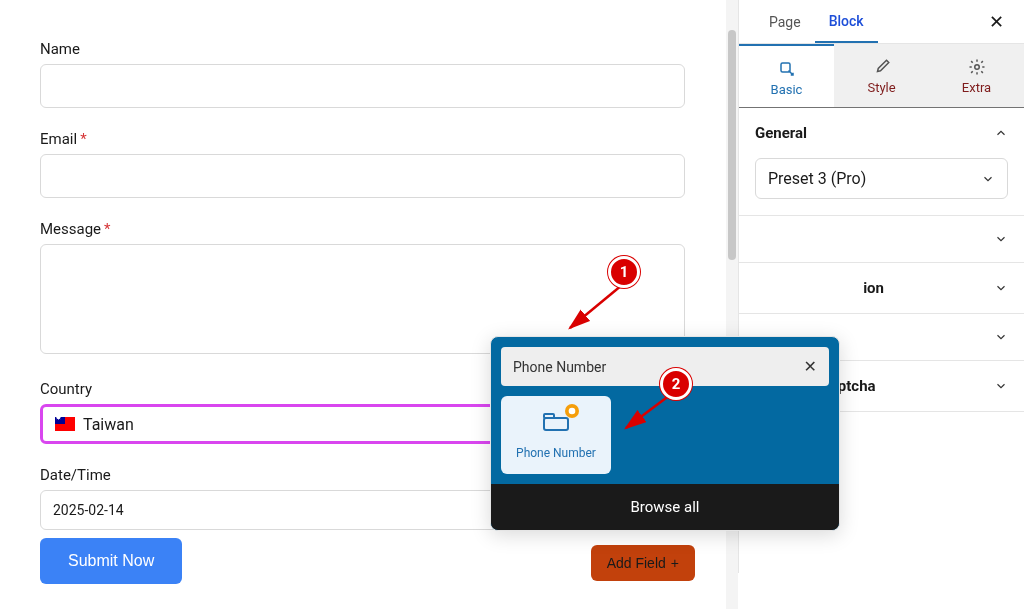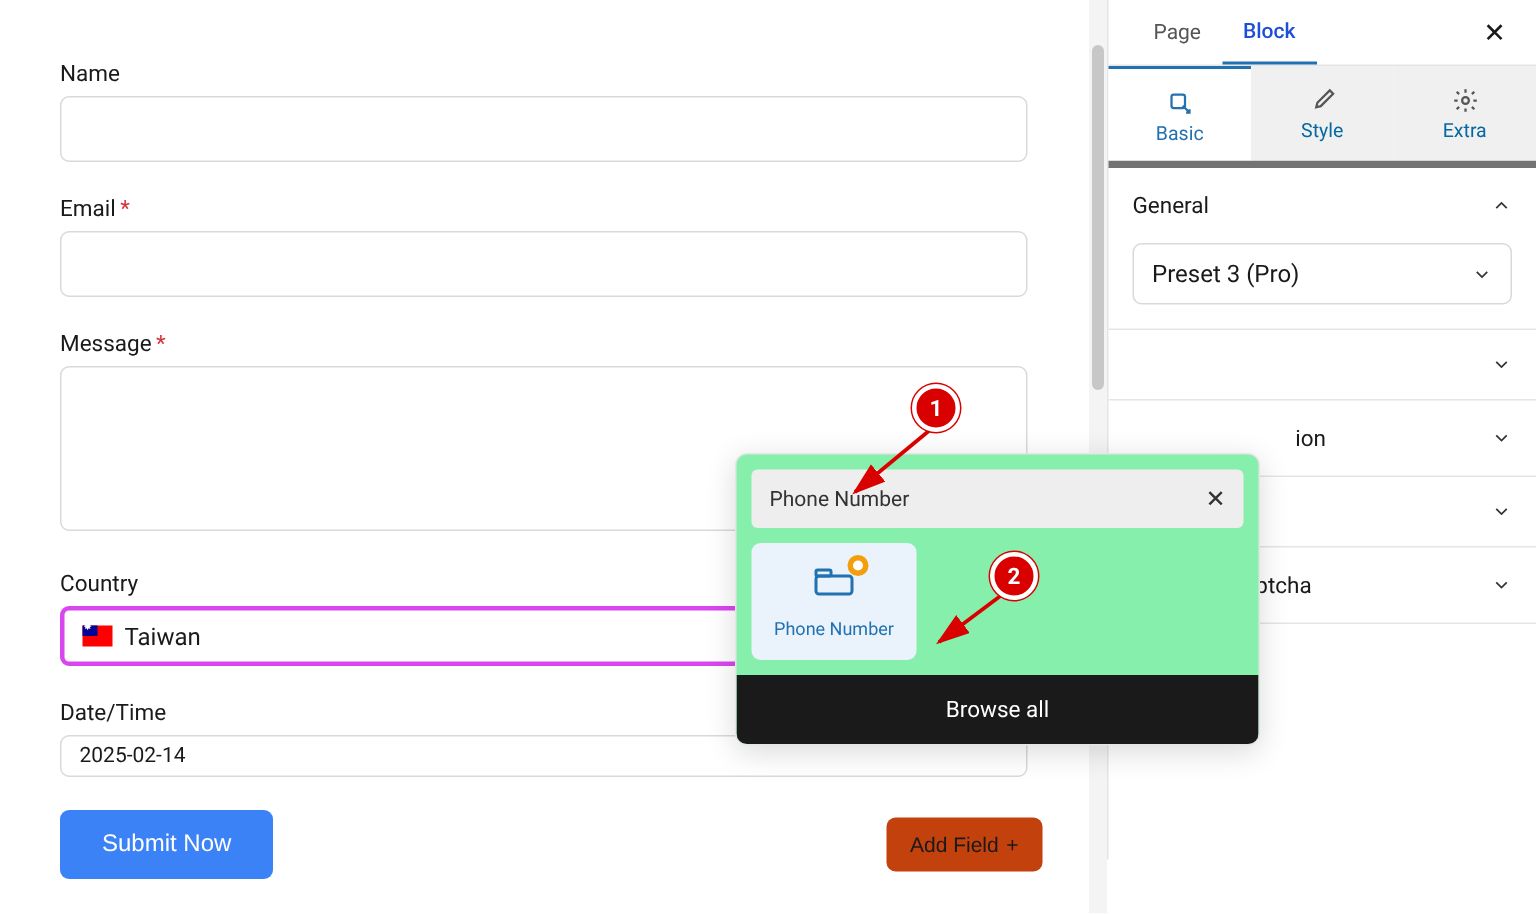--- a/index.html
+++ b/index.html
@@ -11,51 +11,51 @@
     .required { color: #d63638; margin-left: 3px; }
     .text-input { width: 100%; border: 1px solid #d9d9d9; border-radius: 6px; padding: 12px; font-size: 14px; background: #fff; }
     .name-input { height: 44px; margin-bottom: 22px; }
     .email-input { height: 44px; margin-bottom: 22px; }
     .message-input { height: 110px; margin-bottom: 22px; resize: none; }
     .country-field { margin-bottom: 22px; }
     .country-box { border: 3px solid #d946ef; border-radius: 6px; padding: 8px 12px; display: flex; align-items: center; gap: 8px; height: 40px; text-align: right; }
     .flag { width: 20px; height: 14px; display: inline-block; position: relative; background: #fe0000; }
     .flag::before { content: ''; position: absolute; left: 0; top: 0; width: 10px; height: 7px; background: #000095; }
     .flag::after { content: '✸'; position: absolute; left: 0.5px; top: -3px; font-size: 7px; color: #fff; }
-    .datetime-field { margin-bottom: 22px; }
-    .datetime-box { border: 1px solid #d9d9d9; border-radius: 6px; padding: 10px 12px; height: 28px; font-size: 14px; display: flex; align-items: center; }
+    .datetime-field { margin-bottom: 8px; }
+    .datetime-box { border: 1px solid #d9d9d9; border-radius: 6px; padding: 10px 12px; height: 40px; font-size: 14px; display: flex; align-items: center; }
     .submit-btn { background: #3b82f6; color: #fff; border: none; border-radius: 6px; padding: 14px 28px; font-size: 16px; font-weight: 500; cursor: pointer; }
     .add-field-btn { position: absolute; right: 30px; bottom: 28px; background: #c2410c; border: none; border-radius: 6px; padding: 10px 16px; font-size: 14px; color: #1a1a1a; cursor: pointer; display: flex; align-items: center; gap: 5px; }
     
     .scroll-track { position: absolute; left: 726px; top: 0; width: 12px; height: 609px; background: #f4f4f4; }
     .scroll-thumb { position: absolute; left: 2px; top: 30px; width: 8px; height: 230px; background: #c7c7c7; border-radius: 4px; }
     
     .sidebar { position: absolute; left: 738px; top: 0; width: 286px; height: 573px; background: #fff; border-left: 1px solid #e5e5e5; }
     .tabs { display: flex; align-items: center; padding: 0 16px; border-bottom: 1px solid #e5e5e5; height: 44px; }
     .tab { padding: 12px 14px; font-size: 14px; color: #555; cursor: pointer; }
     .tab.active { color: #1d4ed8; font-weight: 500; border-bottom: 2px solid #2271b1; }
     .tab-close { margin-left: auto; font-size: 18px; cursor: pointer; padding: 4px; }
     
     .block-header { display: flex; gap: 12px; padding: 16px; }
     .block-icon { width: 24px; height: 24px; flex-shrink: 0; margin-top: 2px; }
     .block-title { font-size: 15px; font-weight: 500; margin-bottom: 4px; }
     .block-desc { font-size: 13px; color: #555; line-height: 1.4; }
     
-    .sub-tabs { display: flex; border-bottom: 5px solid #737373; }
-    .sub-tab { flex: 1; text-align: center; padding: 14px 0 10px 0; font-size: 13px; cursor: pointer; color: #0369a1; background: #f0f0f0; }
+    .sub-tabs { display: flex; border-bottom: 1px solid #737373; }
+    .sub-tab { flex: 1; text-align: center; padding: 14px 0 10px 0; font-size: 13px; cursor: pointer; color: #7f1d1d; background: #f0f0f0; }
     .sub-tab.active { background: #fff; color: #2271b1; border-top: 2px solid #2271b1; }
     .sub-tab-icon { display: block; margin: 0 auto 4px auto; width: 18px; height: 18px; }
     
     .section { border-bottom: 1px solid #e5e5e5; }
-    .section-header { display: flex; align-items: center; justify-content: space-between; padding: 16px; font-size: 15px; font-weight: 400; cursor: pointer; }
+    .section-header { display: flex; align-items: center; justify-content: space-between; padding: 16px; font-size: 15px; font-weight: 700; cursor: pointer; }
     .chevron { width: 14px; height: 14px; }
     .section-body { padding: 0 16px 16px 16px; }
     .preset-select { width: 100%; border: 1px solid #d9d9d9; border-radius: 6px; padding: 10px 12px; font-size: 16px; display: flex; justify-content: space-between; align-items: center; cursor: pointer; }
     
-    .popup { position: absolute; left: 490px; top: 302px; width: 350px; background: #86efac; border: 1px solid #e5e5e5; border-radius: 8px; box-shadow: 0 4px 20px rgba(0,0,0,0.15); overflow: hidden; }
+    .popup { position: absolute; left: 490px; top: 336px; width: 350px; background: #0369a1; border: 1px solid #e5e5e5; border-radius: 8px; box-shadow: 0 4px 20px rgba(0,0,0,0.15); overflow: hidden; }
     .popup-search { margin: 10px; background: #eeeeee; border-radius: 4px; padding: 10px 12px; display: flex; align-items: center; justify-content: space-between; font-size: 14px; color: #333; }
     .popup-search-close { cursor: pointer; font-size: 16px; }
     .popup-item { margin: 0 10px 10px 10px; background: #eaf3fb; border-radius: 6px; padding: 14px; width: 110px; text-align: center; cursor: pointer; position: relative; }
     .popup-item-badge { position: absolute; right: 32px; top: 8px; width: 14px; height: 14px; border-radius: 50%; background: #f59e0b; display: flex; align-items: center; justify-content: center; }
     .popup-item-icon { margin: 2px auto 10px auto; }
     .popup-item-label { font-size: 12px; color: #2271b1; }
     .popup-footer { background: #1a1a1a; color: #fff; text-align: center; padding: 14px; font-size: 15px; cursor: pointer; }
     
     .annotation { position: absolute; width: 32px; height: 32px; border-radius: 50%; background: #d90000; border: 3px solid #fff; box-shadow: 0 0 0 1px #d90000; display: flex; align-items: center; justify-content: center; color: #fff; font-weight: bold; font-size: 15px; z-index: 10; }
     .arrow-svg { position: absolute; z-index: 9; }

